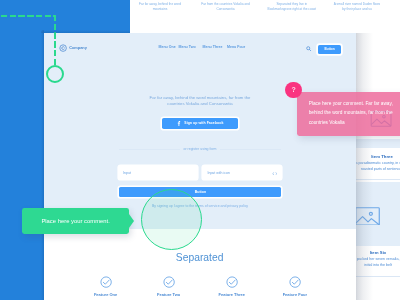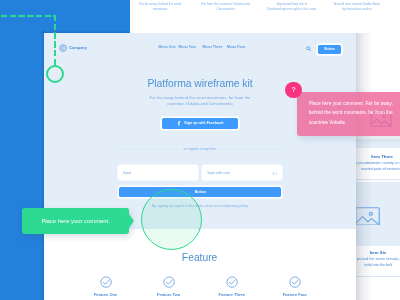--- a/index.html
+++ b/index.html
@@ -141,21 +141,20 @@
     <div class="nav" style="left:134.5px">Menu Two</div>
     <div class="nav" style="left:158.5px">Menu Three</div>
     <div class="nav" style="left:183px">Menu Four</div>
 
     <svg class="search-icon" viewBox="0 0 24 24">
       <circle cx="9.6" cy="9.6" r="6.6" fill="none" stroke="#4f90da" stroke-width="3.1"></circle>
       <path d="M14.6 14.6 L20.8 20.8" stroke="#4f90da" stroke-width="3.1" stroke-linecap="round"></path>
     </svg>
     <div class="hdr-btn">Button</div>
 
-    <div class="h1">Platforma wireframe kit</div>
     <div class="sub">Far far away, behind the word mountains, far from the countries Vokalia and Consonantia</div>
 
     <div class="fb-btn">
       <svg style="width:3.4px;height:5.1px" viewBox="0 0 10 15">
         <path d="M7.9 0.3 C6.0 0.3 4.3 1.1 4.3 3.4 V5.2 H2.2 V7.5 H4.3 V14.8 H6.9 V7.5 H8.9 L9.3 5.2 H6.9 V3.8 C6.9 3.0 7.2 2.6 8.1 2.6 H9.4 V0.4 C9.1 0.35 8.6 0.3 7.9 0.3 Z" fill="#fff"></path>
       </svg>
       <span class="lbl">Sign up with Facebook</span>
     </div>
 
     <div class="divider"></div>
@@ -167,21 +166,21 @@
     <div class="inp" style="left:159.2px;width:78.2px">
       <div class="ph">Input with icon</div>
       <svg style="position:absolute;left:68.6px;top:5.1px;width:5.6px;height:3.4px" viewBox="0 0 28 16">
         <path d="M9.2 2.4 3.2 8l6 5.6M18.8 2.4 24.8 8l-6 5.6" fill="none" stroke="#7fb0e6" stroke-width="2.8" stroke-linecap="round" stroke-linejoin="round"></path>
       </svg>
     </div>
 
     <div class="main-btn">Button</div>
     <div class="terms">By signing up I agree to the terms of service and privacy policy</div>
 
-    <div class="features-h">Feature</div>
+    <div class="features-h">Separated</div>
 
     <div class="feat" style="left:41.6px">
       <svg style="width:12.2px;height:12.2px;display:block;margin:0 auto" viewBox="0 0 24 24">
         <circle cx="12" cy="12" r="10.2" fill="none" stroke="#74ace8" stroke-width="1.85"></circle>
         <path d="M6.6 12.5 10.4 16.1 18.2 7.9" fill="none" stroke="#74ace8" stroke-width="1.85" stroke-linecap="round" stroke-linejoin="round"></path>
       </svg>
       <div class="lab">Feature One</div>
     </div>
     <div class="feat" style="left:104.7px">
       <svg style="width:12.2px;height:12.2px;display:block;margin:0 auto" viewBox="0 0 24 24">

